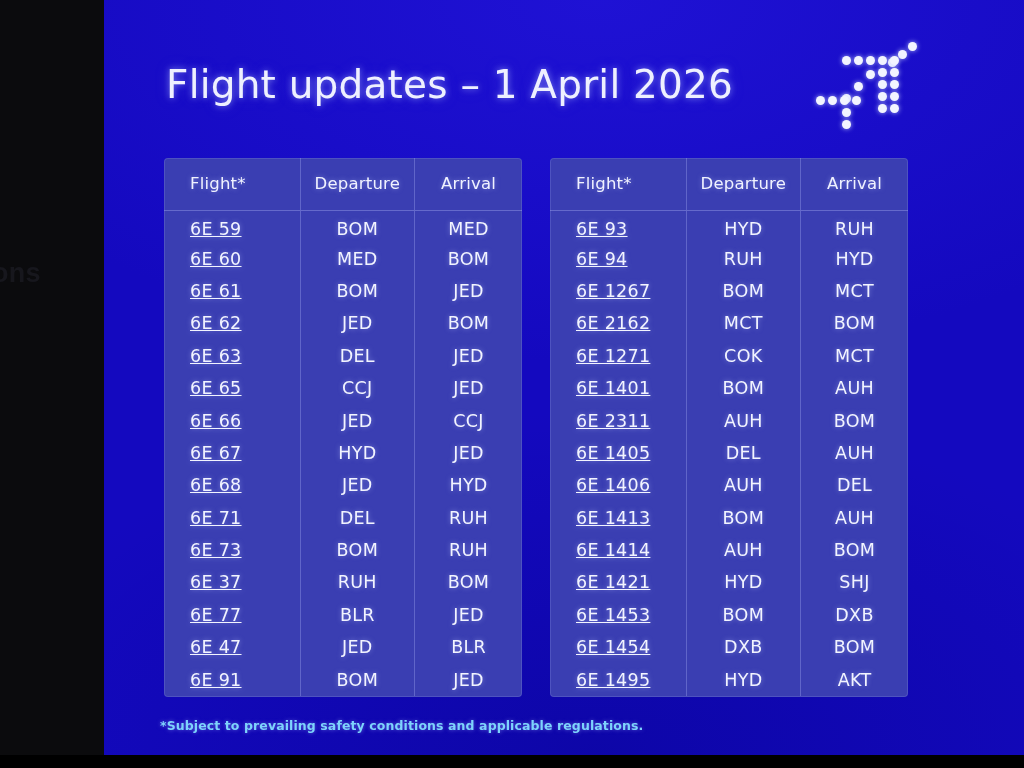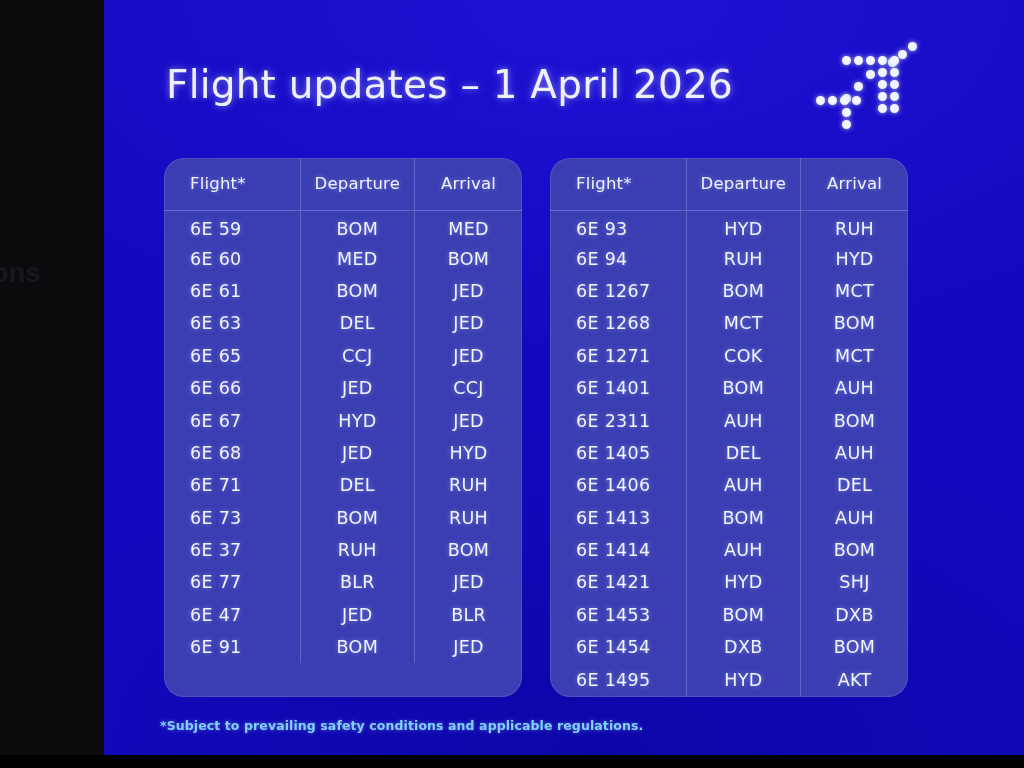--- a/index.html
+++ b/index.html
@@ -82,21 +82,21 @@
     background:#f2f4ff;
     box-shadow:0 0 5px rgba(200,210,255,.85);
   }
 
   
   .card {
     position:absolute;
     top:158px;
     width:358px; height:539px;
     background:#3a3eb2;
-    border-radius:20px;
+    border-radius:4px;
     box-shadow:0 0 0 1px rgba(150,160,240,.22) inset;
     overflow:hidden;
   }
   #card-left  { left:60px;  }
   #card-right { left:446px; }
 
   table {
     width:100%;
     border-collapse:collapse;
     table-layout:fixed;
@@ -128,20 +128,21 @@
     color:#f2f4ff;
     letter-spacing:.3px;
     text-align:center;
     vertical-align:middle;
     text-shadow:0 0 5px rgba(190,200,255,.5);
     white-space:nowrap;
   }
   tbody td.t-flight {
     text-align:left;
     padding-left:26px;
+    text-decoration:underline;
   }
   tbody tr:first-child td { padding-top:6px; }
 
   
   #footnote {
     position:absolute;
     left:56px; top:718px;
     font-size:12.5px;
     font-weight:700;
     color:#7dd3fc;
@@ -228,20 +229,25 @@
               <td class="t-flight">6E 60</td>
               <td class="sep">MED</td>
               <td class="sep">BOM</td>
             </tr>
             <tr>
               <td class="t-flight">6E 61</td>
               <td class="sep">BOM</td>
               <td class="sep">JED</td>
             </tr>
             <tr>
+              <td class="t-flight">6E 62</td>
+              <td class="sep">JED</td>
+              <td class="sep">BOM</td>
+            </tr>
+            <tr>
               <td class="t-flight">6E 63</td>
               <td class="sep">DEL</td>
               <td class="sep">JED</td>
             </tr>
             <tr>
               <td class="t-flight">6E 65</td>
               <td class="sep">CCJ</td>
               <td class="sep">JED</td>
             </tr>
             <tr>
@@ -317,21 +323,21 @@
               <td class="t-flight">6E 94</td>
               <td class="sep">RUH</td>
               <td class="sep">HYD</td>
             </tr>
             <tr>
               <td class="t-flight">6E 1267</td>
               <td class="sep">BOM</td>
               <td class="sep">MCT</td>
             </tr>
             <tr>
-              <td class="t-flight">6E 1268</td>
+              <td class="t-flight">6E 2162</td>
               <td class="sep">MCT</td>
               <td class="sep">BOM</td>
             </tr>
             <tr>
               <td class="t-flight">6E 1271</td>
               <td class="sep">COK</td>
               <td class="sep">MCT</td>
             </tr>
             <tr>
               <td class="t-flight">6E 1401</td>

